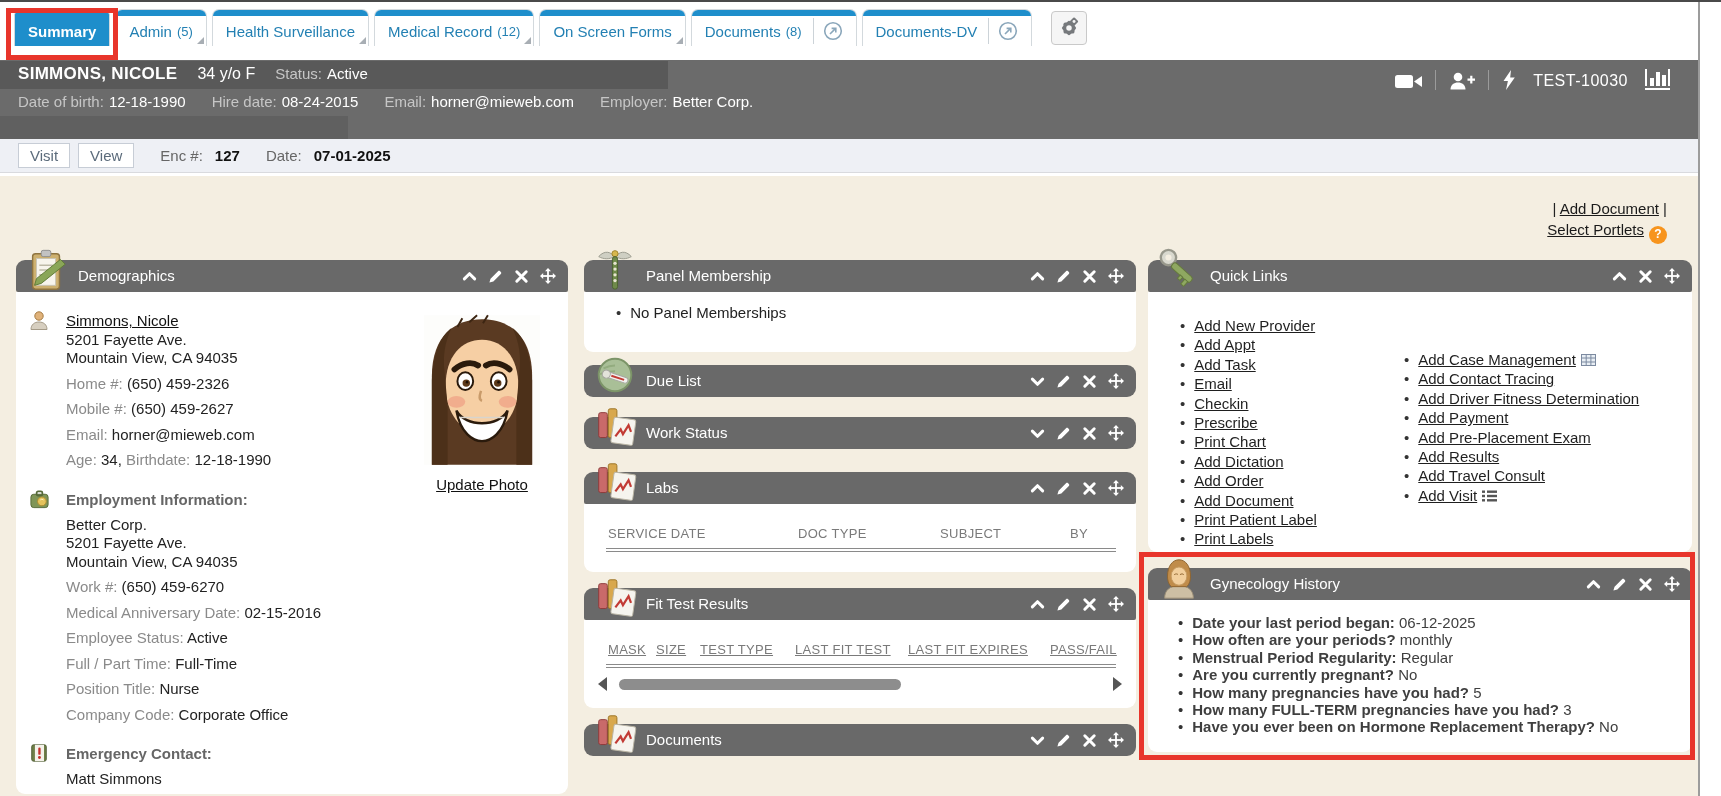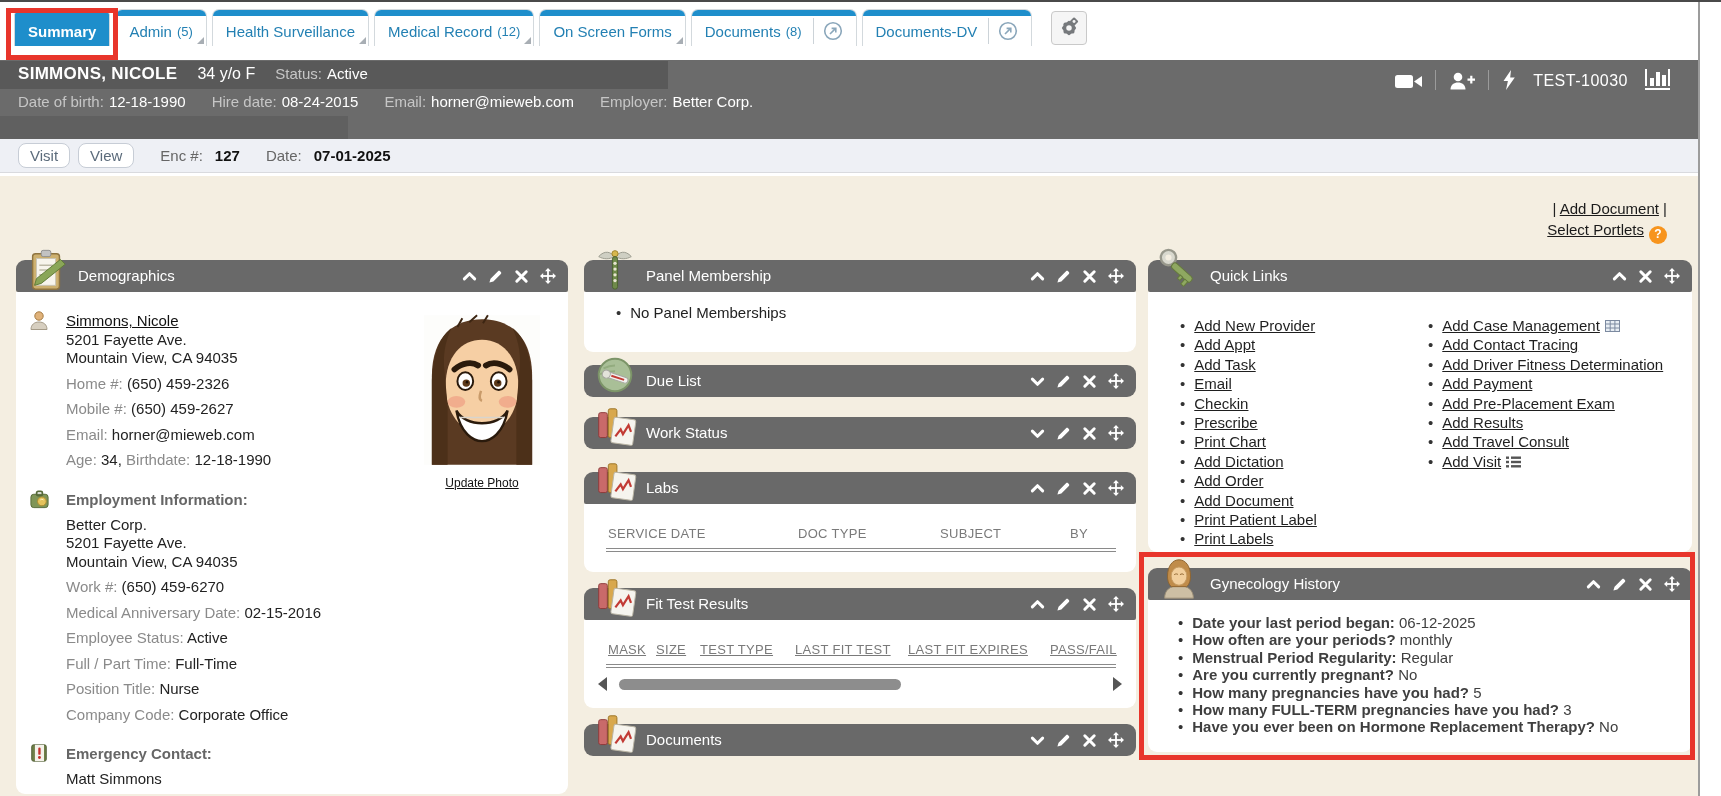--- a/index.html
+++ b/index.html
@@ -30,21 +30,21 @@
   .pair > .lbl { margin-right:5px; }
   .ptools { position:absolute; right:28px; top:6px; display:flex; align-items:flex-end; gap:13px; height:24px; }
   .vsep { width:1px; height:20px; background:#9b9b9b; }
   .chartid { font-size:16px; letter-spacing:.5px; margin:0 4px; }
   .chart-ic { border-bottom:2px solid #fff; padding-bottom:1px; }
 
   .rightline { position:absolute; left:1698px; top:0; width:2px; height:796px; background:#9c9c9c; }
 
   
   .encbar { position:absolute; left:0; top:137px; width:1698px; height:34px; background:#eef0f5; border-bottom:1px solid #d9dade; display:flex; align-items:center; padding-left:18px; gap:8px; }
-  .btn { background:#fff; border:1px solid #c7cdd6; border-radius:8px; color:#5b6b7b; font-size:15px; padding:3px 11px; cursor:pointer; }
+  .btn { background:#fff; border:1px solid #c7cdd6; border-radius:0; color:#5b6b7b; font-size:15px; padding:3px 11px; cursor:pointer; }
   .enc-lbl { color:#666; font-size:15px; margin-left:18px; }
   .enc-val { color:#111; font-size:15px; font-weight:bold; margin-left:4px; }
 
   
   .main { position:absolute; left:0; top:174px; width:1698px; height:622px; background:#f4eee1; }
 
   .plinks { position:absolute; right:31px; top:22px; text-align:right; font-size:15px; color:#222; line-height:21px; }
   .plinks a { color:#1a1a1a; text-decoration:underline; cursor:pointer; }
   .helpdot { display:inline-flex; width:18px; height:18px; border-radius:50%; background:#f7941d; color:#fff; font-weight:bold; font-size:12px; align-items:center; justify-content:center; vertical-align:-3px; margin-left:5px; cursor:pointer; }
 
@@ -65,39 +65,39 @@
   
   .demo-txt { position:absolute; left:14px; top:20px; font-size:15px; color:#222; }
   .drow { margin-left:36px; line-height:18.5px; }
   .drow.sp { margin-top:7px; }
   .lblg { color:#8a8a8a; }
   .sech { font-weight:bold; color:#666; margin-left:36px; margin-top:20px; line-height:19px; }
   .secwrap { position:relative; }
   .sicon { position:absolute; left:-1px; top:-2px; }
   .namelink { color:#111; text-decoration:underline; cursor:pointer; }
   .photo { position:absolute; left:408px; top:22px; width:116px; text-align:center; }
-  .photo a { font-size:12px; color:#111; text-decoration:underline; cursor:pointer; display:inline-block; margin-top:6px; }
+  .photo a { font-size:15px; color:#111; text-decoration:underline; cursor:pointer; display:inline-block; margin-top:6px; }
 
   
   .tcols { position:absolute; font-size:13px; color:#7a7a7a; letter-spacing:.3px; }
   .tcols.u { text-decoration:underline; cursor:pointer; }
   .dblline { position:absolute; left:22px; right:20px; height:0; border-bottom:4px double #8a8a8a; }
 
   
   .hscroll { position:absolute; left:14px; right:14px; height:16px; display:flex; align-items:center; }
   .arr { width:0; height:0; cursor:pointer; }
   .arr.l { border-top:7px solid transparent; border-bottom:7px solid transparent; border-right:9px solid #555; }
   .arr.r { border-top:7px solid transparent; border-bottom:7px solid transparent; border-left:9px solid #555; }
   .track { flex:1; position:relative; height:13px; margin:0 6px; }
   .thumb { position:absolute; left:6px; top:1px; width:57%; height:11px; background:#8d8d8d; border-radius:6px; cursor:grab; }
 
   
   .ql ul { position:absolute; top:24px; font-size:15px; line-height:19.4px; }
   .ql ul.c1 { left:32px; }
-  .ql ul.c2 { left:280px; }
+  .ql ul.c2 { left:256px;margin-top:34px; }
   .ql li svg { vertical-align:-1px; margin-left:5px; }
 
   
   .gyn ul { position:absolute; left:30px; top:14px; font-size:15px; line-height:17.4px; color:#3f3f3f; }
   .gyn b { font-weight:bold; }
 
   
   .redbox { position:absolute; border:5px solid #e8352b; z-index:50; pointer-events:none; }
 </style>
 </head>

